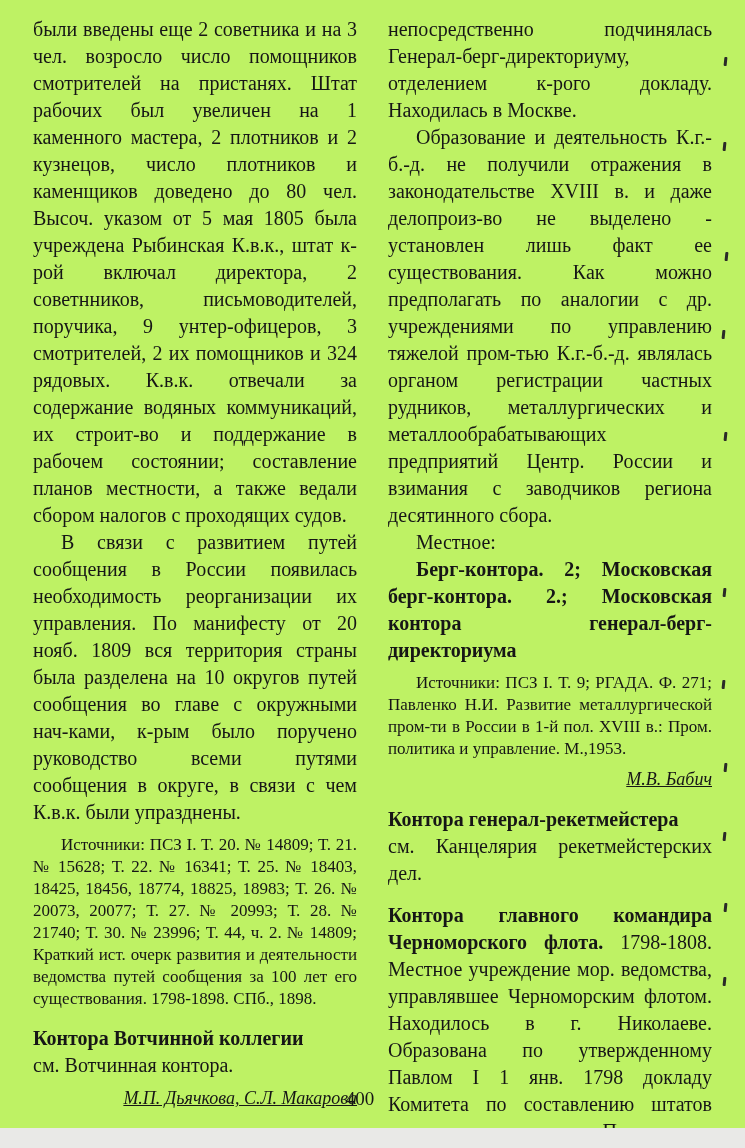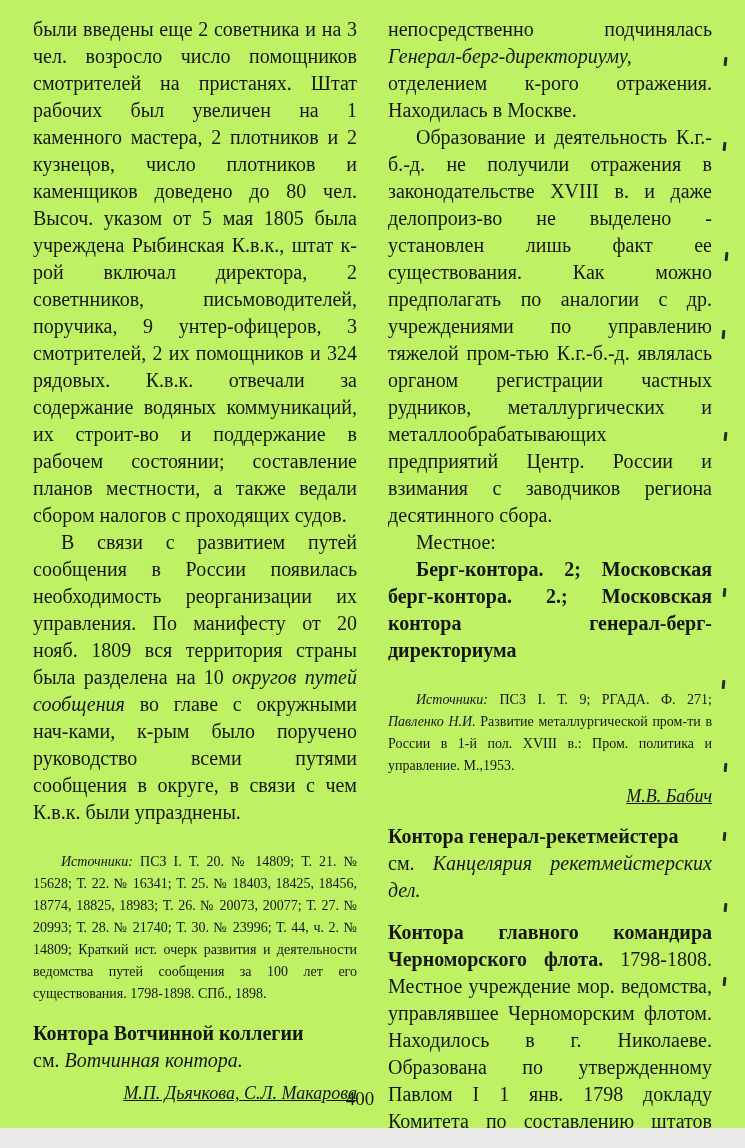--- a/index.html
+++ b/index.html
@@ -18,25 +18,25 @@
   .col{
     position:absolute;top:16px;
     width:324px;
     font-size:20px;line-height:27px;
   }
   #col-left{left:33px;}
   #col-right{left:388px;}
   p.blk{margin:0;text-align:justify;}
   p.para{}
   p.entry{margin-top:15px;}
-  p.sources{font-size:14px;line-height:22px;margin-top:25px;}
+  p.sources{font-size:17px;line-height:22px;margin-top:8px;}
   p.author{font-size:18px;line-height:24px;font-style:italic;text-align:right;margin-top:7px;text-decoration:underline;}
   .indent{text-indent:28px;}
   .b{font-weight:bold;}
-  .i{font-style:italic;}
+  .i{}
   #page-number{
     position:absolute;top:1088px;left:0;width:720px;
     text-align:center;font-size:19px;color:#161616;
   }
   .speck{
     position:absolute;width:3px;height:9px;
     background:#2a2a28;border-radius:1px;transform:rotate(6deg);
   }
   #bottom-rule{
     position:absolute;top:1136px;left:150px;width:290px;height:2px;
@@ -48,21 +48,21 @@
 
 <div id="page">
   <div class="col" id="col-left">
       <p class="blk para"><span class="">были введены еще 2 советника и на 3 чел. возросло число помощников смотрителей на пристанях. Штат рабочих был увеличен на 1 каменного мастера, 2 плотников и 2 кузнецов, число плотников и каменщиков доведено до 80 чел. Высоч. указом от 5 мая 1805 была учреждена Рыбинская К.в.к., штат к-рой включал директора, 2 советнников, письмоводителей, поручика, 9 унтер-офицеров, 3 смотрителей, 2 их помощников и 324 рядовых. К.в.к. отвечали за содержание водяных коммуникаций, их строит-во и поддержание в рабочем состоянии; составление планов местности, а также ведали сбором налогов с проходящих судов.</span></p>
       <p class="blk para indent"><span class="">В связи с развитием путей сообщения в России появилась необходимость реорганизации их управления. По манифесту от 20 нояб. 1809 вся территория страны была разделена на 10 </span><span class="i">округов путей сообщения</span><span class=""> во главе с окружными нач-ками, к-рым было поручено руководство всеми путями сообщения в округе, в связи с чем К.в.к. были упразднены.</span></p>
       <p class="blk sources indent"><span class="i">Источники:</span><span class=""> ПСЗ I. Т. 20. № 14809; Т. 21. № 15628; Т. 22. № 16341; Т. 25. № 18403, 18425, 18456, 18774, 18825, 18983; Т. 26. № 20073, 20077; Т. 27. № 20993; Т. 28. № 21740; Т. 30. № 23996; Т. 44, ч. 2. № 14809; Краткий ист. очерк развития и деятельности ведомства путей сообщения за 100 лет его существования. 1798-1898. СПб., 1898.</span></p>
       <p class="blk entry"><span class="b">Контора Вотчинной коллегии</span><br><span class="">см. </span><span class="i">Вотчинная контора.</span></p>
       <p class="blk author"><span class="">М.П. Дьячкова, С.Л. Макарова</span></p>
     </div>
   <div class="col" id="col-right">
-      <p class="blk para"><span class="">непосредственно подчинялась </span><span class="i">Генерал-берг-директориуму,</span><span class=""> отделением к-рого отражения. Находилась в Москве.</span></p>
+      <p class="blk para"><span class="">непосредственно подчинялась </span><span class="i">Генерал-берг-директориуму,</span><span class=""> отделением к-рого докладу. Находилась в Москве.</span></p>
       <p class="blk para indent"><span class="">Образование и деятельность К.г.-б.-д. не получили отражения в законодательстве XVIII в. и даже делопроиз-во не выделено - установлен лишь факт ее существования. Как можно предполагать по аналогии с др. учреждениями по управлению тяжелой пром-тью К.г.-б.-д. являлась органом регистрации частных рудников, металлургических и металлообрабатывающих предприятий Центр. России и взимания с заводчиков региона десятинного сбора.</span></p>
       <p class="blk para indent"><span class="">Местное:</span></p>
       <p class="blk para indent"><span class="b">Берг-контора. 2; Московская берг-контора. 2.; Московская контора генерал-берг-директориума</span></p>
       <p class="blk sources indent"><span class="i">Источники:</span><span class=""> ПСЗ I. Т. 9; РГАДА. Ф. 271; </span><span class="i">Павленко Н.И.</span><span class=""> Развитие металлургической пром-ти в России в 1-й пол. XVIII в.: Пром. политика и управление. М.,1953.</span></p>
       <p class="blk author"><span class="">М.В. Бабич</span></p>
       <p class="blk entry"><span class="b">Контора генерал-рекетмейстера</span><br><span class="">см. </span><span class="i">Канцелярия рекетмейстерских дел.</span></p>
       <p class="blk entry"><span class="b">Контора главного командира Черноморского флота.</span><span class=""> 1798-1808. Местное учреждение мор. ведомства, управлявшее Черноморским флотом. Находилось в г. Николаеве. Образована по утвержденному Павлом I 1 янв. 1798 докладу Комитета по составлению штатов мор. ведомства. Присутствие К.г.к.Ч.ф., кроме самого гл. командира (адмирала), составляли вице-адмирал, цейхмейстер и по 1 советнику от 5 деп-тов кон-</span></p>
     </div>
   <div id="page-number">400</div>
   <div id="bottom-rule"></div>

